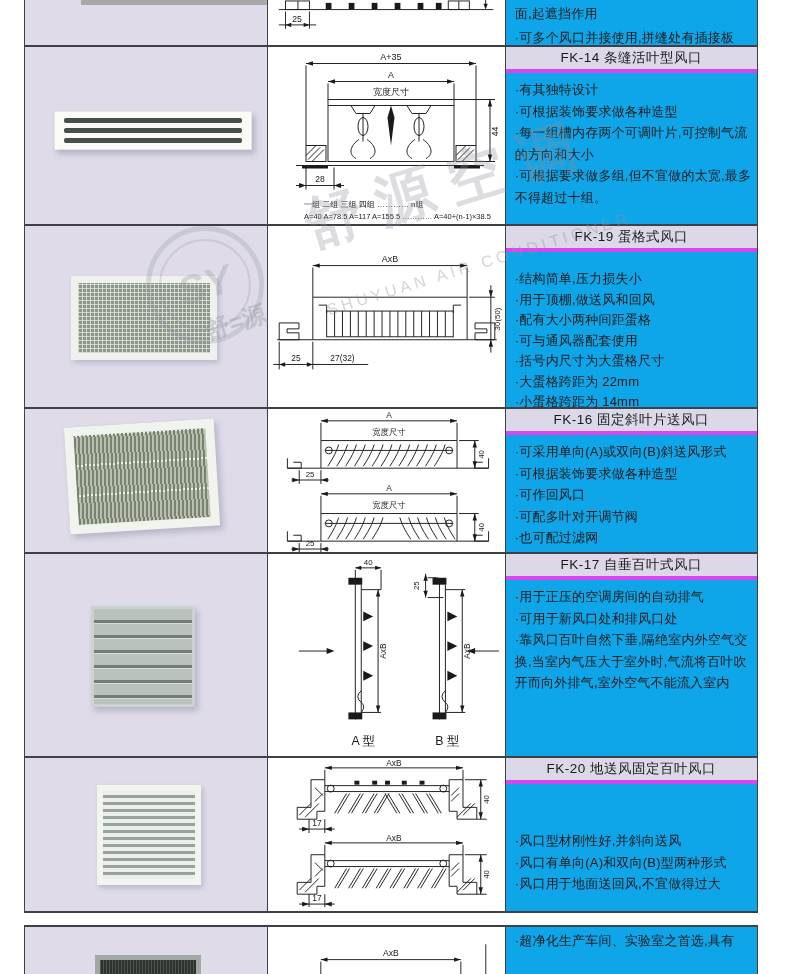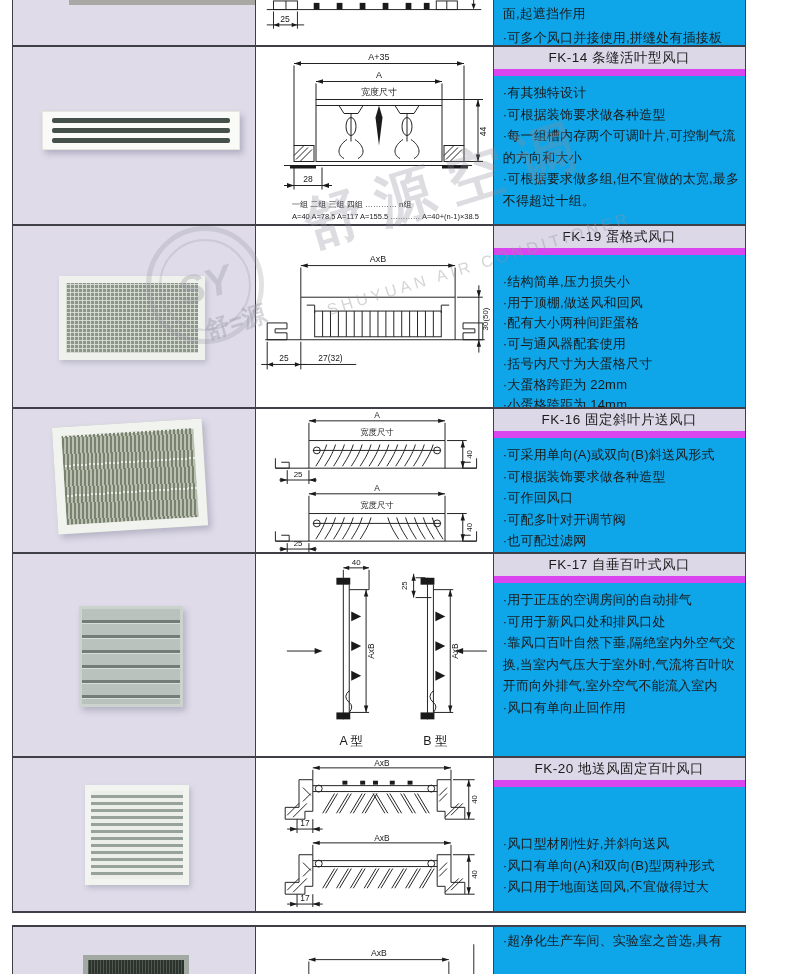--- a/index.html
+++ b/index.html
@@ -1,25 +1,25 @@
 <!DOCTYPE html>
 <html><head>
 <meta charset="utf-8">
 <style>
   html,body{margin:0;padding:0;background:#ffffff;}
   .page{position:relative;width:790px;height:974px;overflow:hidden;background:#ffffff;
         font-family:"Liberation Sans","DejaVu Sans",sans-serif;color:#1a1a1a;}
-  .table{position:absolute;left:12px;top:0;width:734px;}
+  .table{position:absolute;left:24px;top:0;width:734px;}
   .row{display:flex;box-sizing:border-box;border-bottom:2px solid #3f3f47;
        border-left:1px solid #3f3f47;border-right:1px solid #3f3f47;background:#fff;}
   .cell{box-sizing:border-box;position:relative;overflow:hidden;}
   .photo-cell{width:244px;background:#dfdbe9;border-right:1px solid #3f3f47;}
   .draw-cell{width:238px;background:#ffffff;border-right:1px solid #3f3f47;}
   .text-cell{width:252px;background:#0ea5e9;display:flex;flex-direction:column;}
-  .row-title{height:22px;line-height:22px;background:#dcd8e8;border-bottom:7px solid #d946ef;
+  .row-title{height:22px;line-height:22px;background:#dcd8e8;border-bottom:4px solid #d946ef;
              text-align:center;font-size:13.5px;letter-spacing:0.5px;}
   .bullets{padding:6px 2px 0 9px;font-size:13px;line-height:21.5px;letter-spacing:0.2px;}
   .bullet{white-space:normal;}
   .r0 .bullets{padding-top:2px;line-height:24px;}
   .r5 .bullets{padding-top:46px;}
   .r6 .bullets{padding-top:3px;}
   .gap{height:12px;background:#ffffff;}
   .row-last{border-top:2px solid #3f3f47;border-bottom:none;height:49px;}
   svg{display:block;}
   svg text{font-family:"Liberation Sans","DejaVu Sans",sans-serif;fill:#1a1a1a;}
@@ -416,21 +416,20 @@
           <text x="95" y="193" font-size="12.5" text-anchor="middle">A 型</text>
           <text x="180" y="193" font-size="12.5" text-anchor="middle">B 型</text>
         </svg>
       </div>
       <div class="cell text-cell">
         <div class="row-title">FK-17 自垂百叶式风口</div>
         <div class="bullets">
           <div class="bullet">·用于正压的空调房间的自动排气</div>
           <div class="bullet">·可用于新风口处和排风口处</div>
           <div class="bullet">·靠风口百叶自然下垂,隔绝室内外空气交换,当室内气压大于室外时,气流将百叶吹开而向外排气,室外空气不能流入室内</div>
-          <div class="bullet">·风口有单向止回作用</div>
         </div>
       </div>
     </section>
 
     <section class="row r5" style="height:155px">
       <div class="cell photo-cell">
         <div class="ph ph-louver12"></div>
       </div>
       <div class="cell draw-cell">
         <svg viewBox="0 0 238 153" width="238" height="151">

